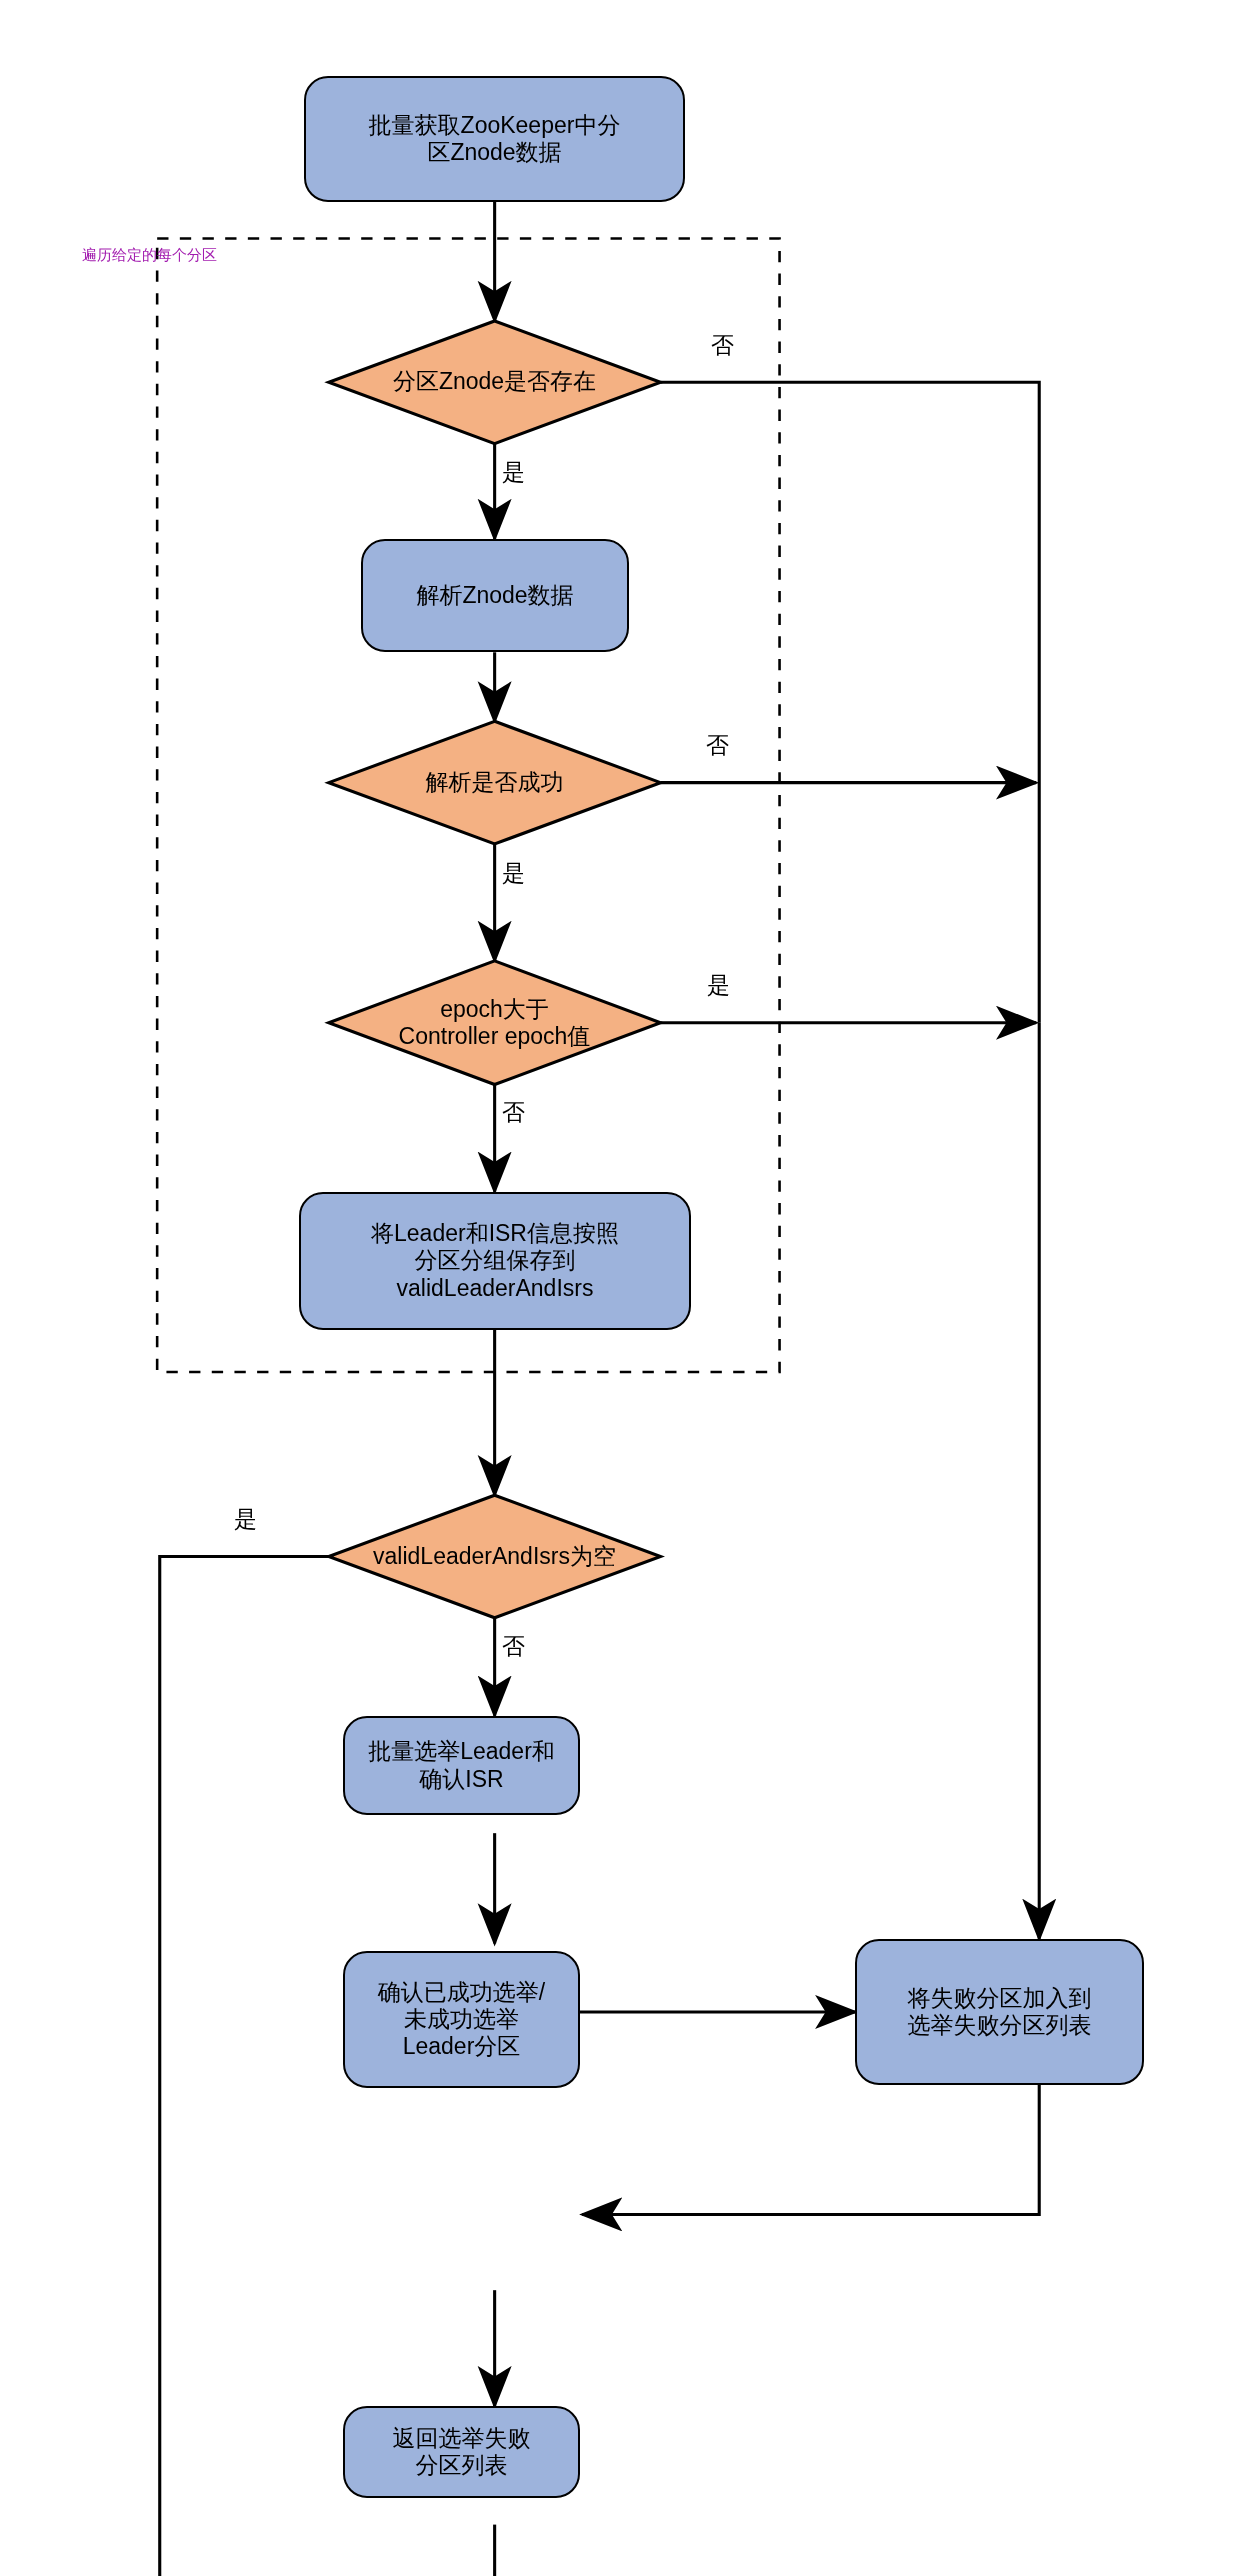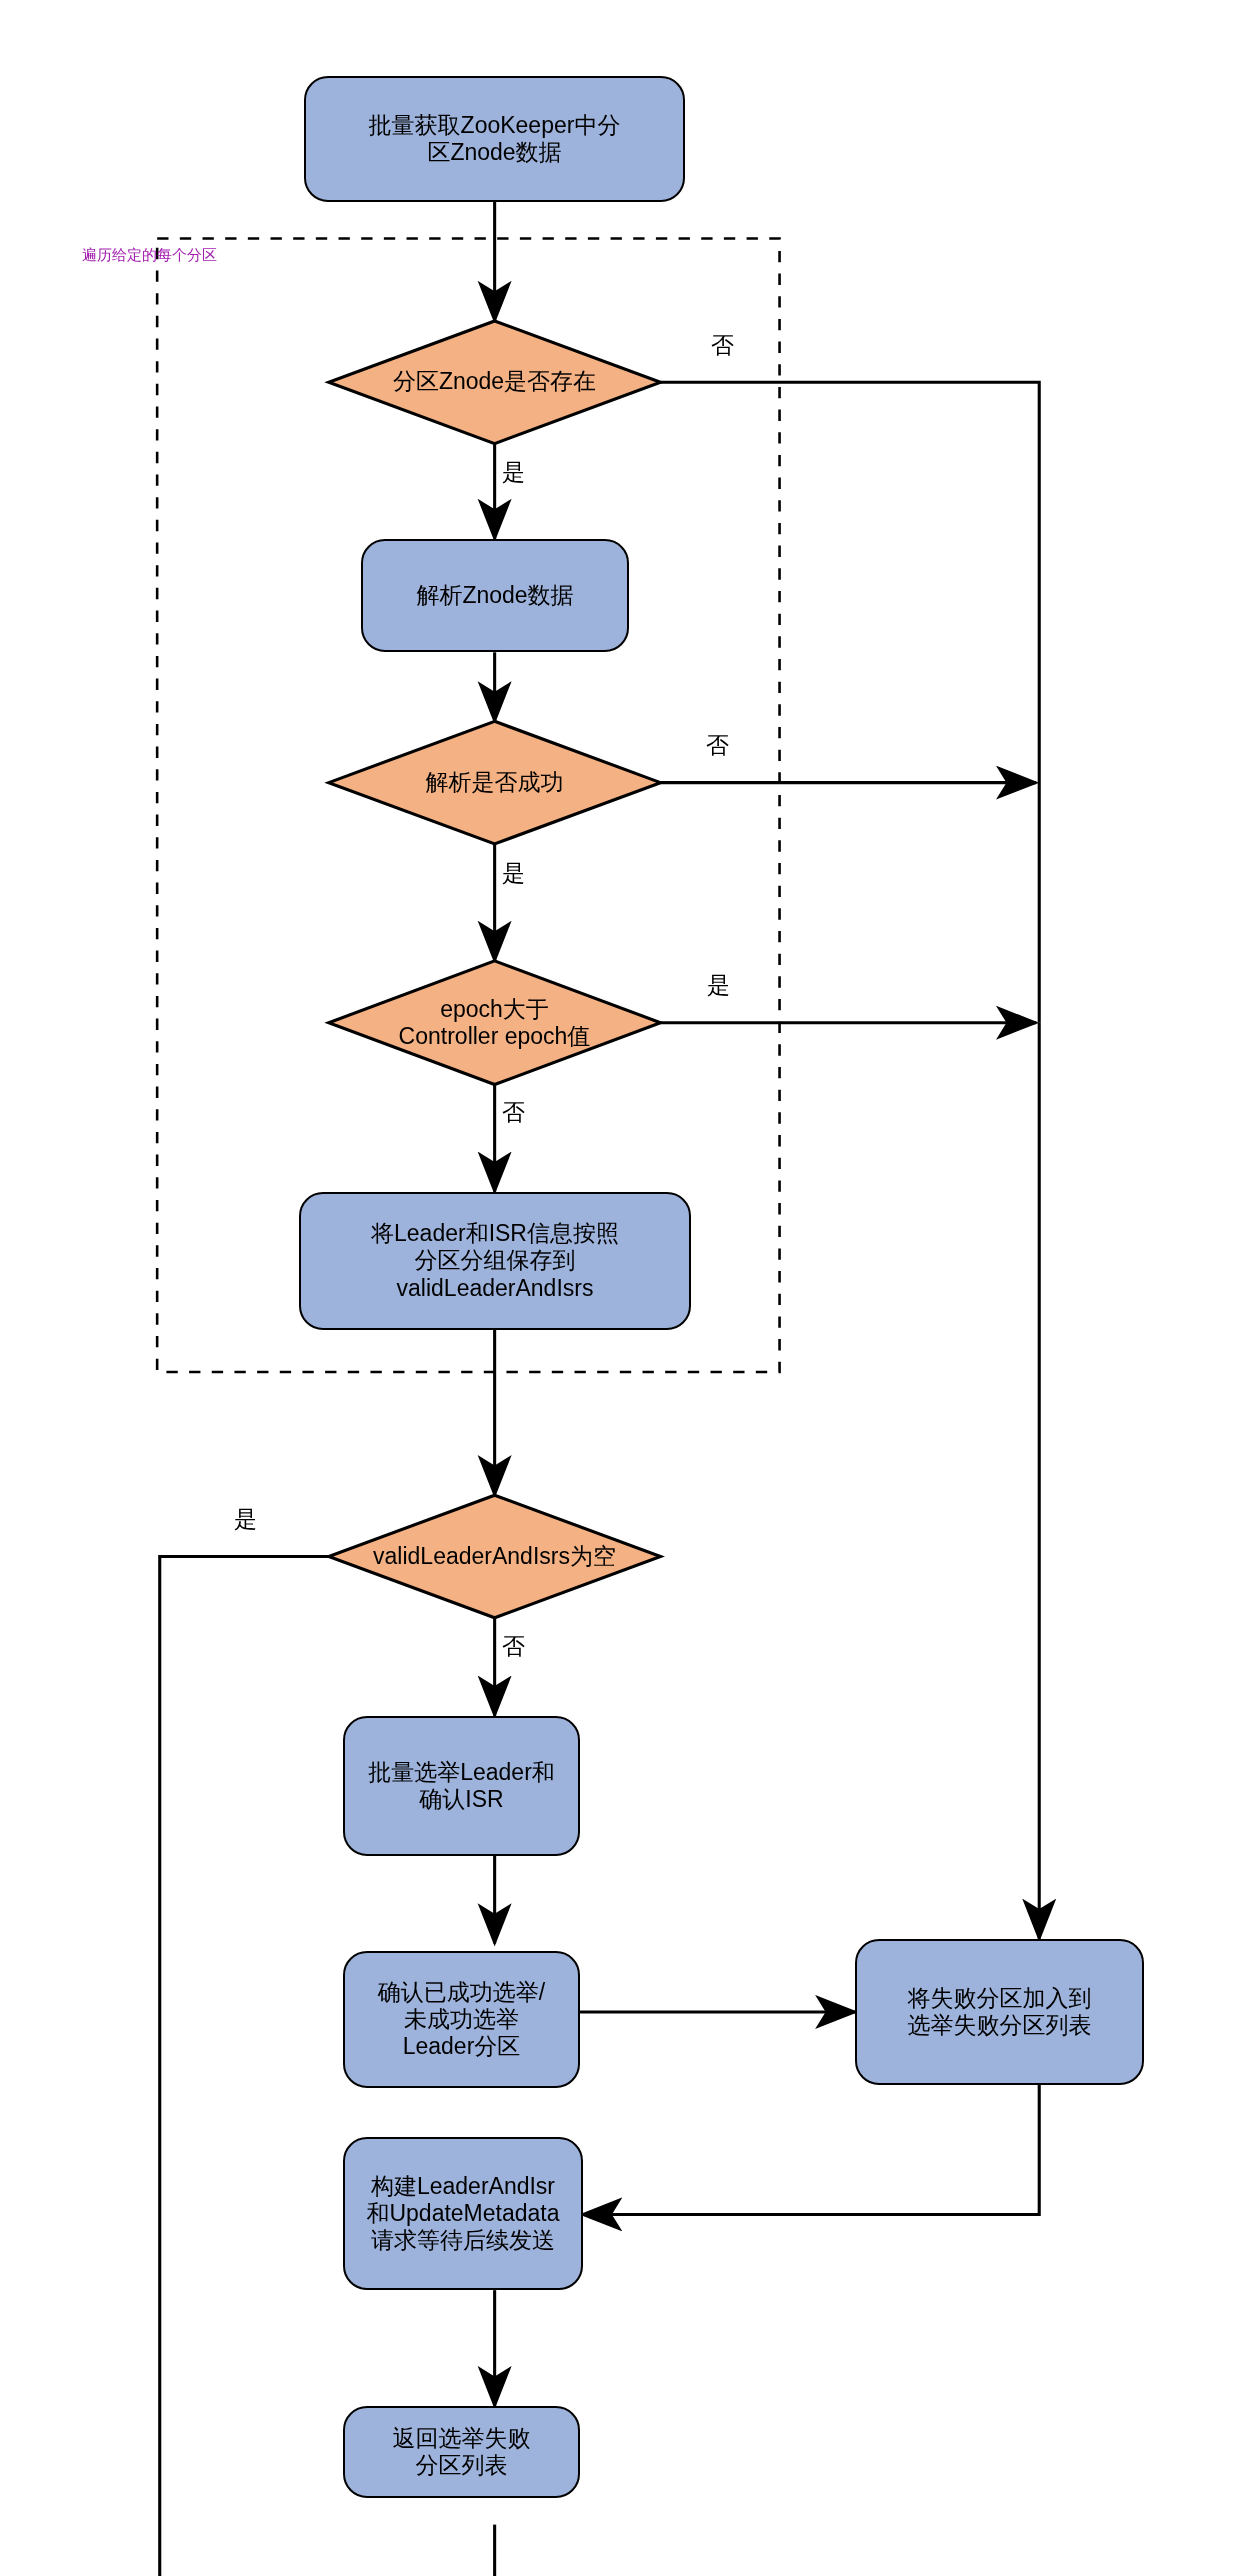--- a/index.html
+++ b/index.html
@@ -139,33 +139,30 @@
 
   <div class="node proc" style="left:304px; top:76px; width:381px; height:126px;">批量获取ZooKeeper中分
 区Znode数据</div>
 
   <div class="node proc" style="left:361px; top:539px; width:268px; height:113px;">解析Znode数据</div>
 
   <div class="node proc" style="left:299px; top:1192px; width:392px; height:138px;">将Leader和ISR信息按照
 分区分组保存到
 validLeaderAndIsrs</div>
 
-  <div class="node proc" style="left:343px; top:1716px; width:237px; height:140px;">批量选举Leader和
+  <div class="node proc" style="left:343px; top:1716px; width:237px; height:99px;">批量选举Leader和
 确认ISR</div>
 
   <div class="node proc" style="left:343px; top:1943px; width:237px; height:137px;margin-top:8px;">确认已成功选举/
 未成功选举
 Leader分区</div>
 
   <div class="node proc" style="left:855px; top:1939px; width:289px; height:146px;">将失败分区加入到
 选举失败分区列表</div>
 
-  <div class="node proc" style="left:343px; top:2137px; width:240px; height:153px;">构建LeaderAndIsr
-和UpdateMetadata
-请求等待后续发送</div>
 
   <div class="node proc" style="left:343px; top:2406px; width:237px; height:92px;">返回选举失败
 分区列表</div>
 
   <div class="diamond-text" style="left:340px; top:351px; width:309px; height:62px;">分区Znode是否存在</div>
 
   <div class="diamond-text" style="left:340px; top:752px; width:309px; height:62px;">解析是否成功</div>
 
   <div class="diamond-text" style="left:340px; top:987px; width:309px; height:72px;">epoch大于
 Controller epoch值</div>

